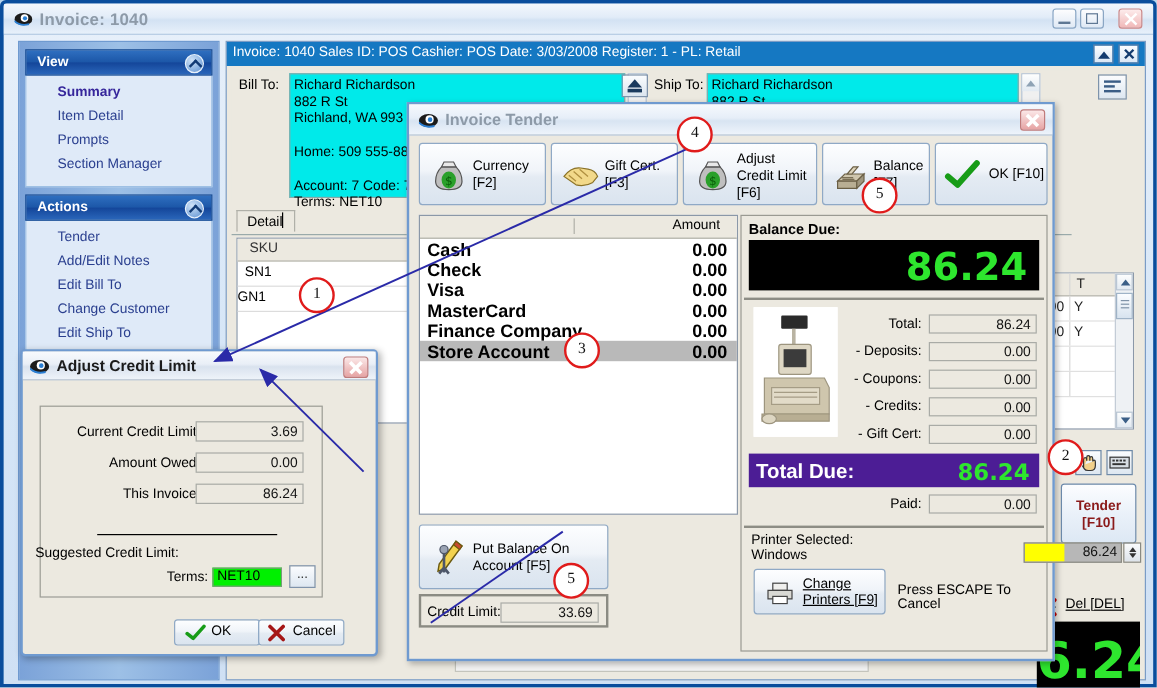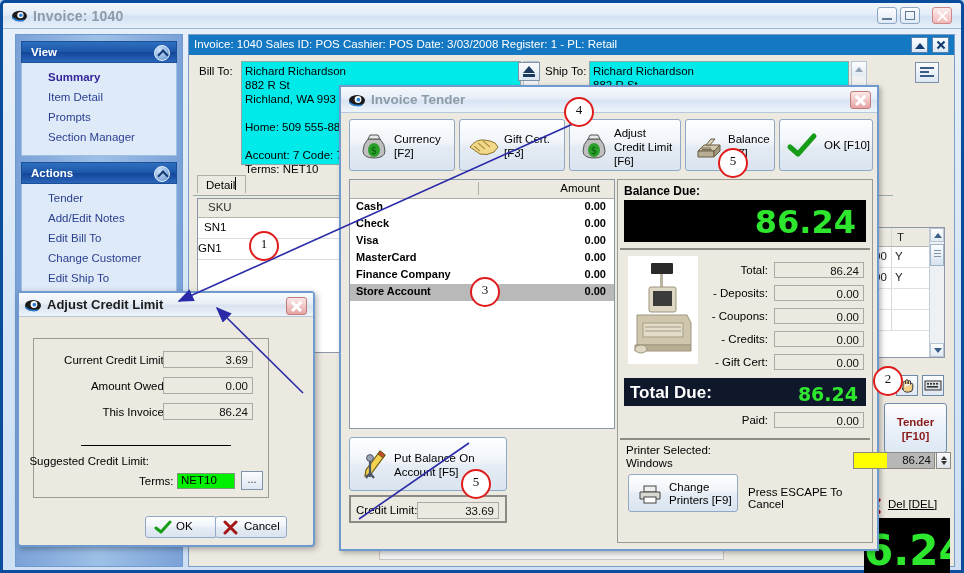--- a/index.html
+++ b/index.html
@@ -234,21 +234,21 @@
   .tbtn .lab{position:absolute;left:44px;top:12px;line-height:14px;}
   .tbtn .ico{position:absolute;left:8px;top:11px;width:32px;height:30px;}
 
   .pay-list{
     position:absolute;left:8px;top:92px;width:266px;height:250px;
     background:#fff;border:1px solid #8b98a8;box-sizing:border-box;
   }
   .pay-head{height:18px;background:#ece9e0;border-bottom:1px solid #b0b0a8;position:relative;}
   .pay-head .amt{position:absolute;right:14px;top:2px;font-size:11.5px;}
   .pay-head .sep{position:absolute;left:128px;top:2px;width:1px;height:13px;background:#b0b0a8;}
-  .pay-row{height:17px;position:relative;font-size:11px;font-weight:bold;}
+  .pay-row{height:17px;position:relative;font-size:15px;font-weight:bold;}
   .pay-row.sel{background:#b9b9b9;}
   .pay-row .nm{position:absolute;left:6px;top:1px;}
   .pay-row .vl{position:absolute;right:8px;top:1px;}
 
   .pba-btn{
     position:absolute;left:8px;top:350px;width:158px;height:54px;
     border:1px solid #8fa9c6;border-radius:3px;box-sizing:border-box;
     background:linear-gradient(to bottom,#fdfeff 0%,#f0f4f9 45%,#e4ebf3 55%,#dae4ef 100%);
     font-size:11.5px;
   }
@@ -277,21 +277,21 @@
   }
   .hr2{position:absolute;left:2px;top:68px;width:250px;height:2px;background:#8d8d85;}
   .reg-img{
     position:absolute;left:10px;top:76px;width:68px;height:106px;background:#fff;
     border:1px solid #fff;
   }
   .amtrow{position:absolute;right:8px;height:17px;}
   .amtrow .lb{position:absolute;right:96px;top:2px;font-size:11.5px;white-space:nowrap;}
   .amtrow .fd{position:absolute;right:0;top:0;width:90px;height:16px;}
   .totaldue{
-    position:absolute;left:6px;top:264px;width:242px;height:30px;background:#0f172a;
+    position:absolute;left:6px;top:264px;width:242px;height:30px;background:#4c1d95;
     position:absolute;
   }
   .totaldue .l{position:absolute;left:6px;top:5px;color:#fff;font-size:17px;font-weight:bold;}
   .totaldue .v{position:absolute;right:8px;top:5px;color:#2ee62e;font-size:19px;font-weight:bold;font-family:"DejaVu Sans",sans-serif;}
   .hr3{position:absolute;left:2px;top:320px;width:250px;height:2px;background:#8d8d85;}
   .printer-lbl{position:absolute;left:8px;top:326px;font-size:11.5px;line-height:13px;}
   .chprint{
     position:absolute;left:10px;top:358px;width:110px;height:38px;
     border:1px solid #8fa9c6;border-radius:3px;box-sizing:border-box;
     background:linear-gradient(to bottom,#fdfeff 0%,#f0f4f9 45%,#e4ebf3 55%,#dae4ef 100%);
@@ -742,21 +742,21 @@
       <div class="printer-lbl" style="top:264px;white-space:pre-line;">Printer Selected:
 Windows</div>
       <div class="chprint" style="top:294px;">
         <span style="position:absolute;left:8px;top:9px;">
           <svg width="26" height="20" viewBox="0 0 26 20">
                 <rect x="7" y="2" width="12" height="6" fill="#f0f0ee" stroke="#444"></rect>
                 <path d="M3 8 h20 v7 H3z" fill="#d9d9d4" stroke="#444"></path>
                 <rect x="7" y="13" width="12" height="6" fill="#fff" stroke="#444"></rect>
               </svg>
         </span>
-        <span class="lab" style="white-space:pre-line;">Change
+        <span class="lab" style="white-space:pre-line;text-decoration:underline;">Change
 Printers [F9]</span>
       </div>
       <div class="esc-txt" style="top:306px;">Press ESCAPE To Cancel</div>
     </div>
   </div>
 
   <div class="acl-dlg">
     <div class="acl-title">
       <svg style="position:absolute;left:6px;top:5px;" width="16" height="15" viewBox="0 0 16 15">
         <ellipse cx="8" cy="7.5" rx="8" ry="5.5" fill="#1b1b1b"></ellipse>

